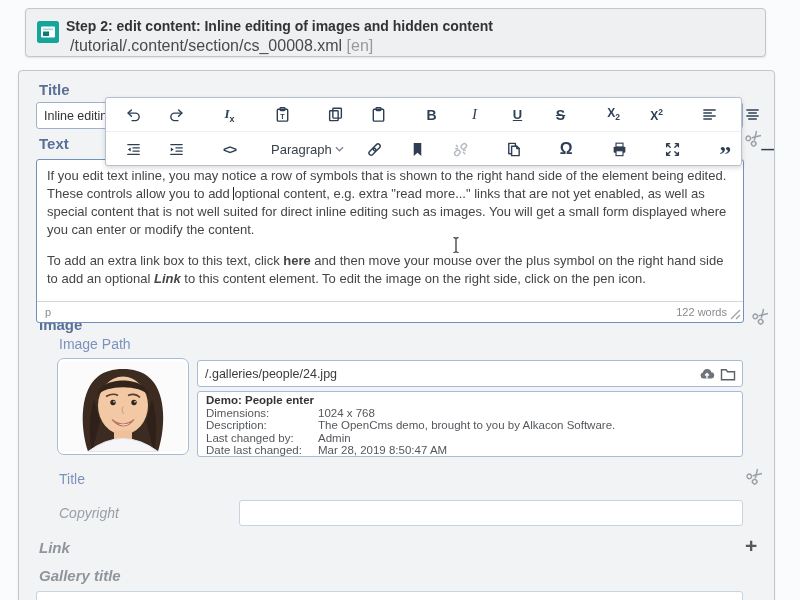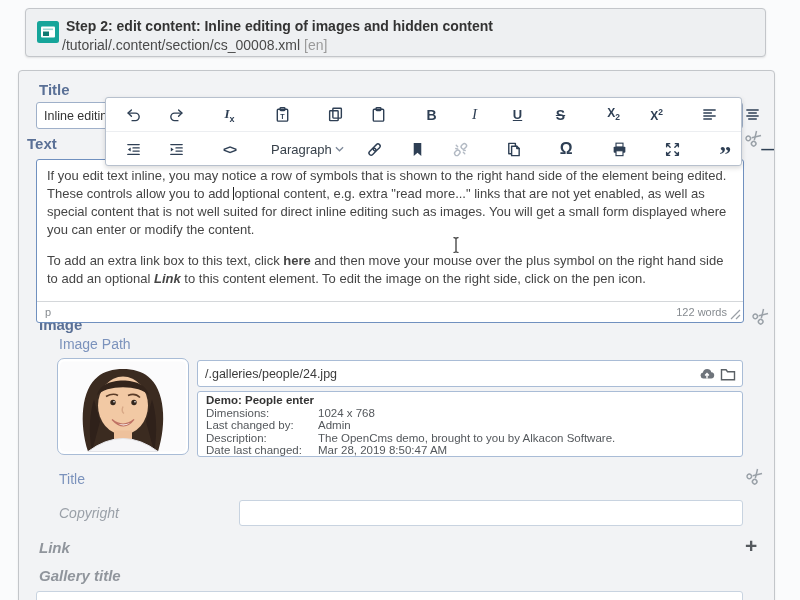--- a/index.html
+++ b/index.html
@@ -6,21 +6,21 @@
   html,body { width:800px; height:600px; overflow:hidden;
     font-family:"Liberation Sans", sans-serif; background:#fafbfc; }
   .page { position:relative; width:800px; height:428px; }
 
   
   .header-card { position:absolute; left:25px; top:8px; width:741px; height:49px;
     background:#eef0f2; border:1px solid #c3c6ca; border-radius:4px;
     box-shadow:0 1px 2px rgba(0,0,0,.10); }
   .hicon { position:absolute; left:11px; top:12px; width:22px; height:22px; }
   .htitle { position:absolute; left:40px; top:9px; font-size:14px; font-weight:bold; color:#333; }
-  .hpath  { position:absolute; left:36px; top:28px; font-size:14px; color:#4a4a4a; }
+  .hpath  { position:absolute; left:44px; top:28px; font-size:16px; color:#4a4a4a; }
   .hlocale { color:#9a9a9a; }
 
   
   .main-card { position:absolute; left:18px; top:70px; width:757px; height:545px;
     background:#f2f3f5; border:1px solid #c3c6ca; border-radius:4px;
     box-shadow:0 1px 2px rgba(0,0,0,.08); overflow:hidden; }
 
   .lbl-primary { position:absolute; font-size:15px; font-weight:bold; color:#5a7096; }
   .lbl-secondary { position:absolute; font-size:14px; color:#7b92bc; }
   .lbl-muted { position:absolute; font-size:14px; font-style:italic; color:#9aa0a8; }
@@ -114,21 +114,21 @@
     </svg>
     <div class="htitle">Step 2: edit content: Inline editing of images and hidden content</div>
     <div class="hpath"><span>/tutorial/.content/section/cs_00008.xml</span> <span class="hlocale">[en]</span></div>
   </div>
 
   <div class="main-card">
 
     <div class="lbl-primary" style="left:20px; top:10px;">Title</div>
     <input class="txt" style="left: 17px; top: 31px; width: 707px; border-color: rgb(159, 176, 201);" value="Inline editing">
 
-    <div class="lbl-primary" style="left:8px; top:64px;">Text</div>
+    <div class="lbl-primary" style="left:20px; top:64px;">Text</div>
 
     <span class="side-ic" style="left:726px; top:58px; transform:rotate(45deg);">
       <svg viewBox="0 0 16 16">
         <line x1="5.2" y1="2" x2="9.6" y2="9.2" stroke="#9aa1a8" stroke-width="1.3"></line>
         <line x1="10.8" y1="2" x2="6.4" y2="9.2" stroke="#9aa1a8" stroke-width="1.3"></line>
         <circle cx="4.6" cy="11.8" r="2" fill="none" stroke="#9aa1a8" stroke-width="1.3"></circle>
         <circle cx="11.4" cy="11.8" r="2" fill="none" stroke="#9aa1a8" stroke-width="1.3"></circle>
       </svg>
     </span>
 
@@ -371,22 +371,22 @@
         <path d="M9 13.6 V8.6 M7.1 10.4 L9 8.4 l1.9 2" stroke="#fff" stroke-width="1.4" fill="none"></path>
       </svg>
       <svg class="pic" viewBox="0 0 18 18">
         <path d="M2.5 4.8 h4.6 l1.4 1.9 h7 v8 h-13 z" fill="none" stroke="#5a6065" stroke-width="1.4"></path>
       </svg>
     </div>
 
     <div class="infobox">
       <div class="ititle">Demo: People enter</div>
       <div class="irow"><span class="ilab">Dimensions:</span><span>1024 x 768</span></div>
+      <div class="irow"><span class="ilab">Description:</span><span>The OpenCms demo, brought to you by Alkacon Software.</span></div>
       <div class="irow"><span class="ilab">Last changed by:</span><span>Admin</span></div>
-      <div class="irow"><span class="ilab">Description:</span><span>The OpenCms demo, brought to you by Alkacon Software.</span></div>
       <div class="irow"><span class="ilab">Date last changed:</span><span>Mar 28, 2019 8:50:47 AM</span></div>
     </div>
 
     <div class="lbl-secondary" style="left:40px; top:400px;">Title</div>
     <span class="side-ic" style="left:727px; top:396px; transform:rotate(45deg);">
       <svg viewBox="0 0 16 16">
         <line x1="5.2" y1="2" x2="9.6" y2="9.2" stroke="#9aa1a8" stroke-width="1.3"></line>
         <line x1="10.8" y1="2" x2="6.4" y2="9.2" stroke="#9aa1a8" stroke-width="1.3"></line>
         <circle cx="4.6" cy="11.8" r="2" fill="none" stroke="#9aa1a8" stroke-width="1.3"></circle>
         <circle cx="11.4" cy="11.8" r="2" fill="none" stroke="#9aa1a8" stroke-width="1.3"></circle>

